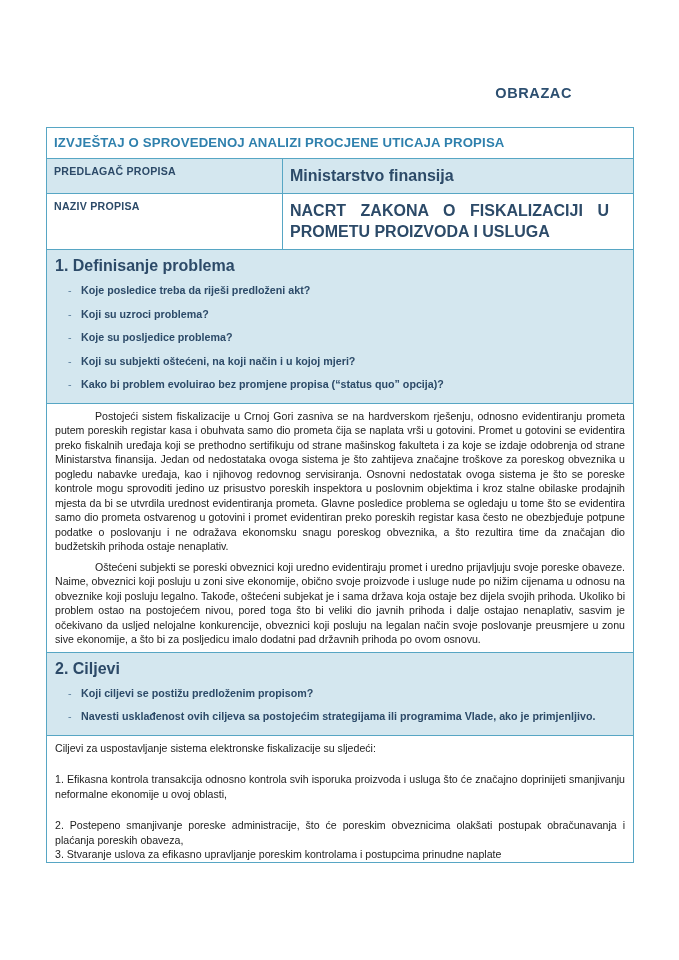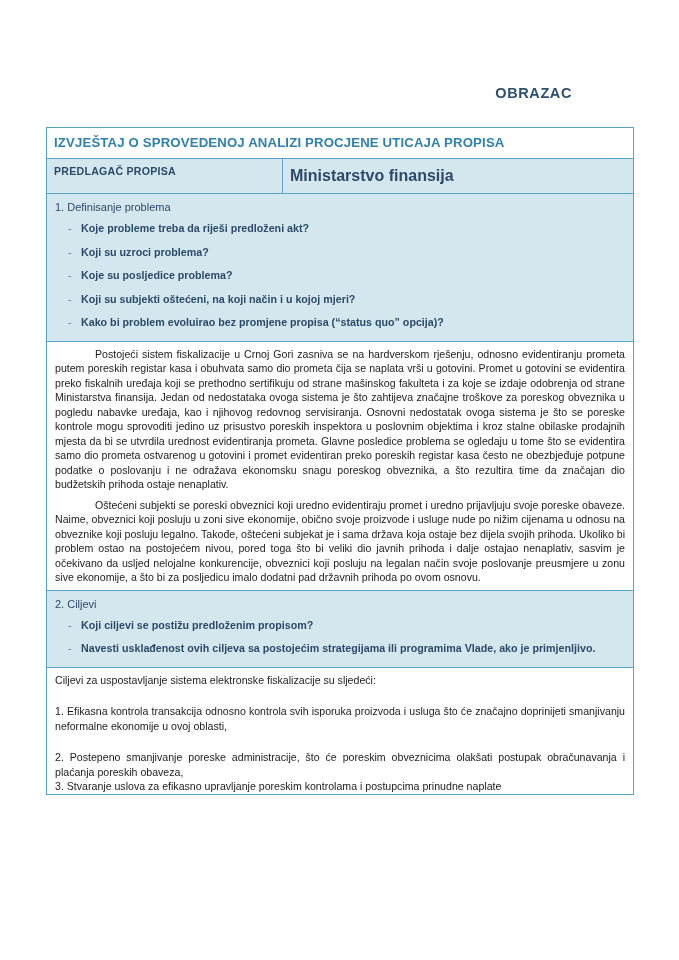--- a/index.html
+++ b/index.html
@@ -77,22 +77,22 @@
     line-height: 1.32;
   }
 
   
   .section-cell {
     background: #d4e7ef;
     padding: 7px 8px 10px 8px !important;
   }
   .section-title {
     color: #2c4a68;
-    font-size: 11px;
-    font-weight: normal;
+    font-size: 16px;
+    font-weight: bold;
     margin-bottom: 2px;
   }
   .q-list {
     list-style: none;
     margin: 0;
     padding: 0;
   }
   .q-item {
     display: flex;
     margin-top: 8px;
@@ -162,28 +162,32 @@
 
       <tr>
         <td colspan="2" class="title-cell">IZVJEŠTAJ O SPROVEDENOJ ANALIZI PROCJENE UTICAJA PROPISA</td>
       </tr>
 
       <tr>
         <td class="label-cell shaded">PREDLAGAČ PROPISA</td>
         <td class="value-cell shaded">Ministarstvo finansija</td>
       </tr>
 
+      <tr>
+        <td class="label-cell">NAZIV PROPISA</td>
+        <td class="value-cell">NACRT ZAKONA O FISKALIZACIJI U PROMETU PROIZVODA I USLUGA</td>
+      </tr>
 
       <tr>
         <td colspan="2" class="section-cell">
           <div class="section-title">1. Definisanje problema</div>
           <div class="q-list">
             <div class="q-item">
               <span class="q-dash">-</span>
-              <span class="q-text">Koje probleme  treba da riješi predloženi akt?</span>
+              <span class="q-text">Koje posledice  treba da riješi predloženi akt?</span>
             </div>
             <div class="q-item">
               <span class="q-dash">-</span>
               <span class="q-text">Koji su uzroci problema?</span>
             </div>
             <div class="q-item">
               <span class="q-dash">-</span>
               <span class="q-text">Koje su posljedice problema?</span>
             </div>
             <div class="q-item">

